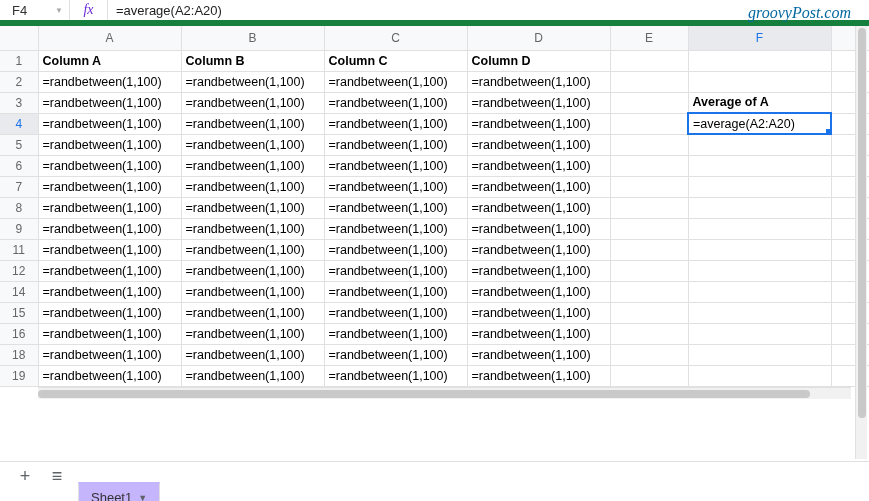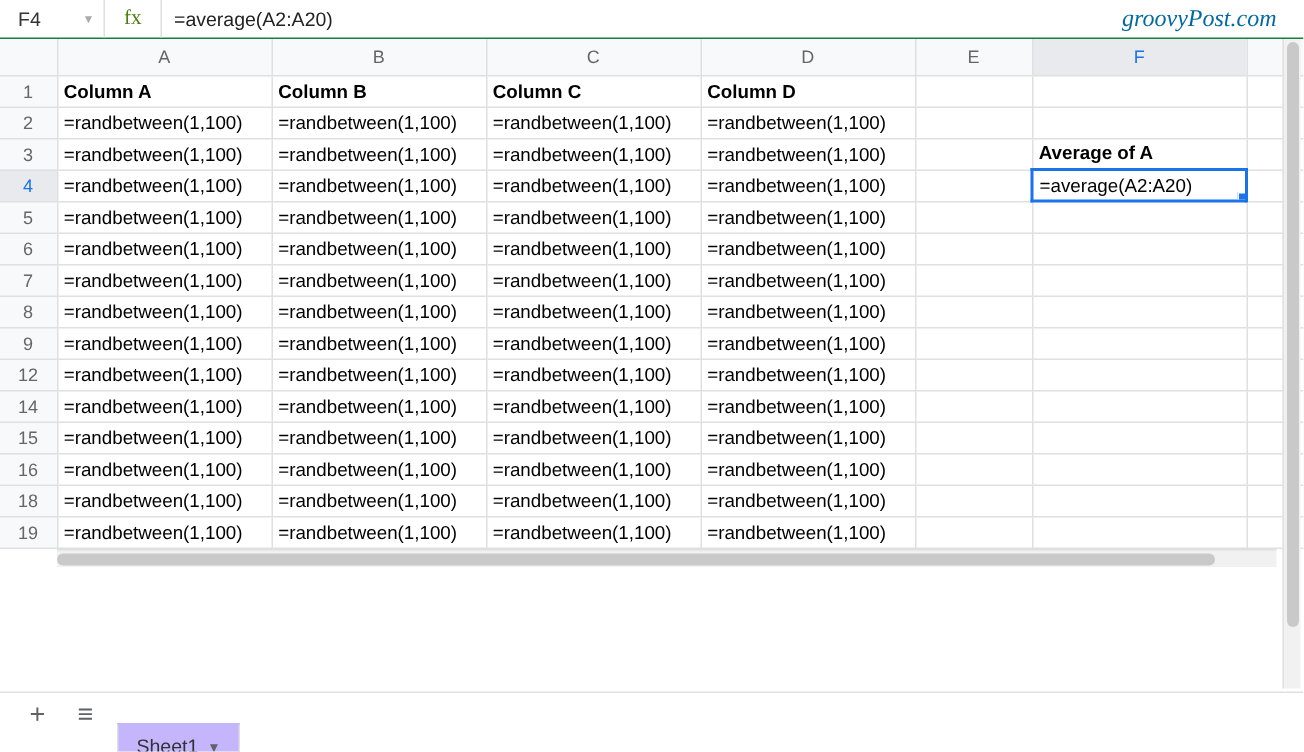--- a/index.html
+++ b/index.html
@@ -1,22 +1,22 @@
 <!DOCTYPE html>
 <html><head>
 <meta charset="utf-8">
 <style>
   * { box-sizing: border-box; margin: 0; padding: 0; }
   body { font-family: Arial, sans-serif; font-size: 13px; color: #222; background: #fff; width: 869px; height: 501px; overflow: hidden; position: relative; }
   
   
-  .formula-bar { display: flex; align-items: center; height: 26px; border-bottom: 1px solid #15803d; }
+  .formula-bar { display: flex; align-items: center; height: 26px; border-bottom: 6px solid #15803d; }
   .namebox { width: 70px; padding: 0 6px 0 12px; font-size: 13px; color: #333; display: flex; align-items: center; justify-content: space-between; border-right: 1px solid #e0e0e0; height: 100%; }
   .namebox .dd { font-size: 8px; color: #aaa; }
-  .fx-label { width: 38px; text-align: center; color: #4d7c0f; font-size: 14px; border-right: 1px solid #e0e0e0; height: 100%; display:flex; align-items:center; justify-content:center; font-family: Georgia, serif;}
+  .fx-label { width: 38px; text-align: center; font-style: italic; color: #6d28d9; font-size: 14px; border-right: 1px solid #e0e0e0; height: 100%; display:flex; align-items:center; justify-content:center; font-family: Georgia, serif;}
   .formula-input { flex: 1; padding: 0 8px; color: #222; font-size: 13px; }
   .watermark { position:absolute; top:4px; right:18px; color:#0369a1; font-family: Georgia, serif; font-style: italic; font-size: 16px; }
   
   
   .grid-wrap { position: relative; height: 435px; overflow: hidden; }
   table { border-collapse: collapse; table-layout: fixed; width: 869px; }
   
   
   th.corner { width: 38px; height: 24px; background: #f8f9fa; border: 1px solid #e0e0e0; border-top: none; border-left: none; }
   th.colh { height: 24px; background: #f8f9fa; border: 1px solid #e0e0e0; border-top:none; font-weight: normal; color: #666; font-size: 12px; text-align: center; }
@@ -167,20 +167,30 @@
           <th class="rowh">9</th>
           <td>=randbetween(1,100)</td>
           <td>=randbetween(1,100)</td>
           <td>=randbetween(1,100)</td>
           <td>=randbetween(1,100)</td>
           <td></td>
           <td></td>
           <td></td>
         </tr>
         <tr>
+          <th class="rowh">11</th>
+          <td>=randbetween(1,100)</td>
+          <td>=randbetween(1,100)</td>
+          <td>=randbetween(1,100)</td>
+          <td>=randbetween(1,100)</td>
+          <td></td>
+          <td></td>
+          <td></td>
+        </tr>
+        <tr>
           <th class="rowh">12</th>
           <td>=randbetween(1,100)</td>
           <td>=randbetween(1,100)</td>
           <td>=randbetween(1,100)</td>
           <td>=randbetween(1,100)</td>
           <td></td>
           <td></td>
           <td></td>
         </tr>
         <tr>

